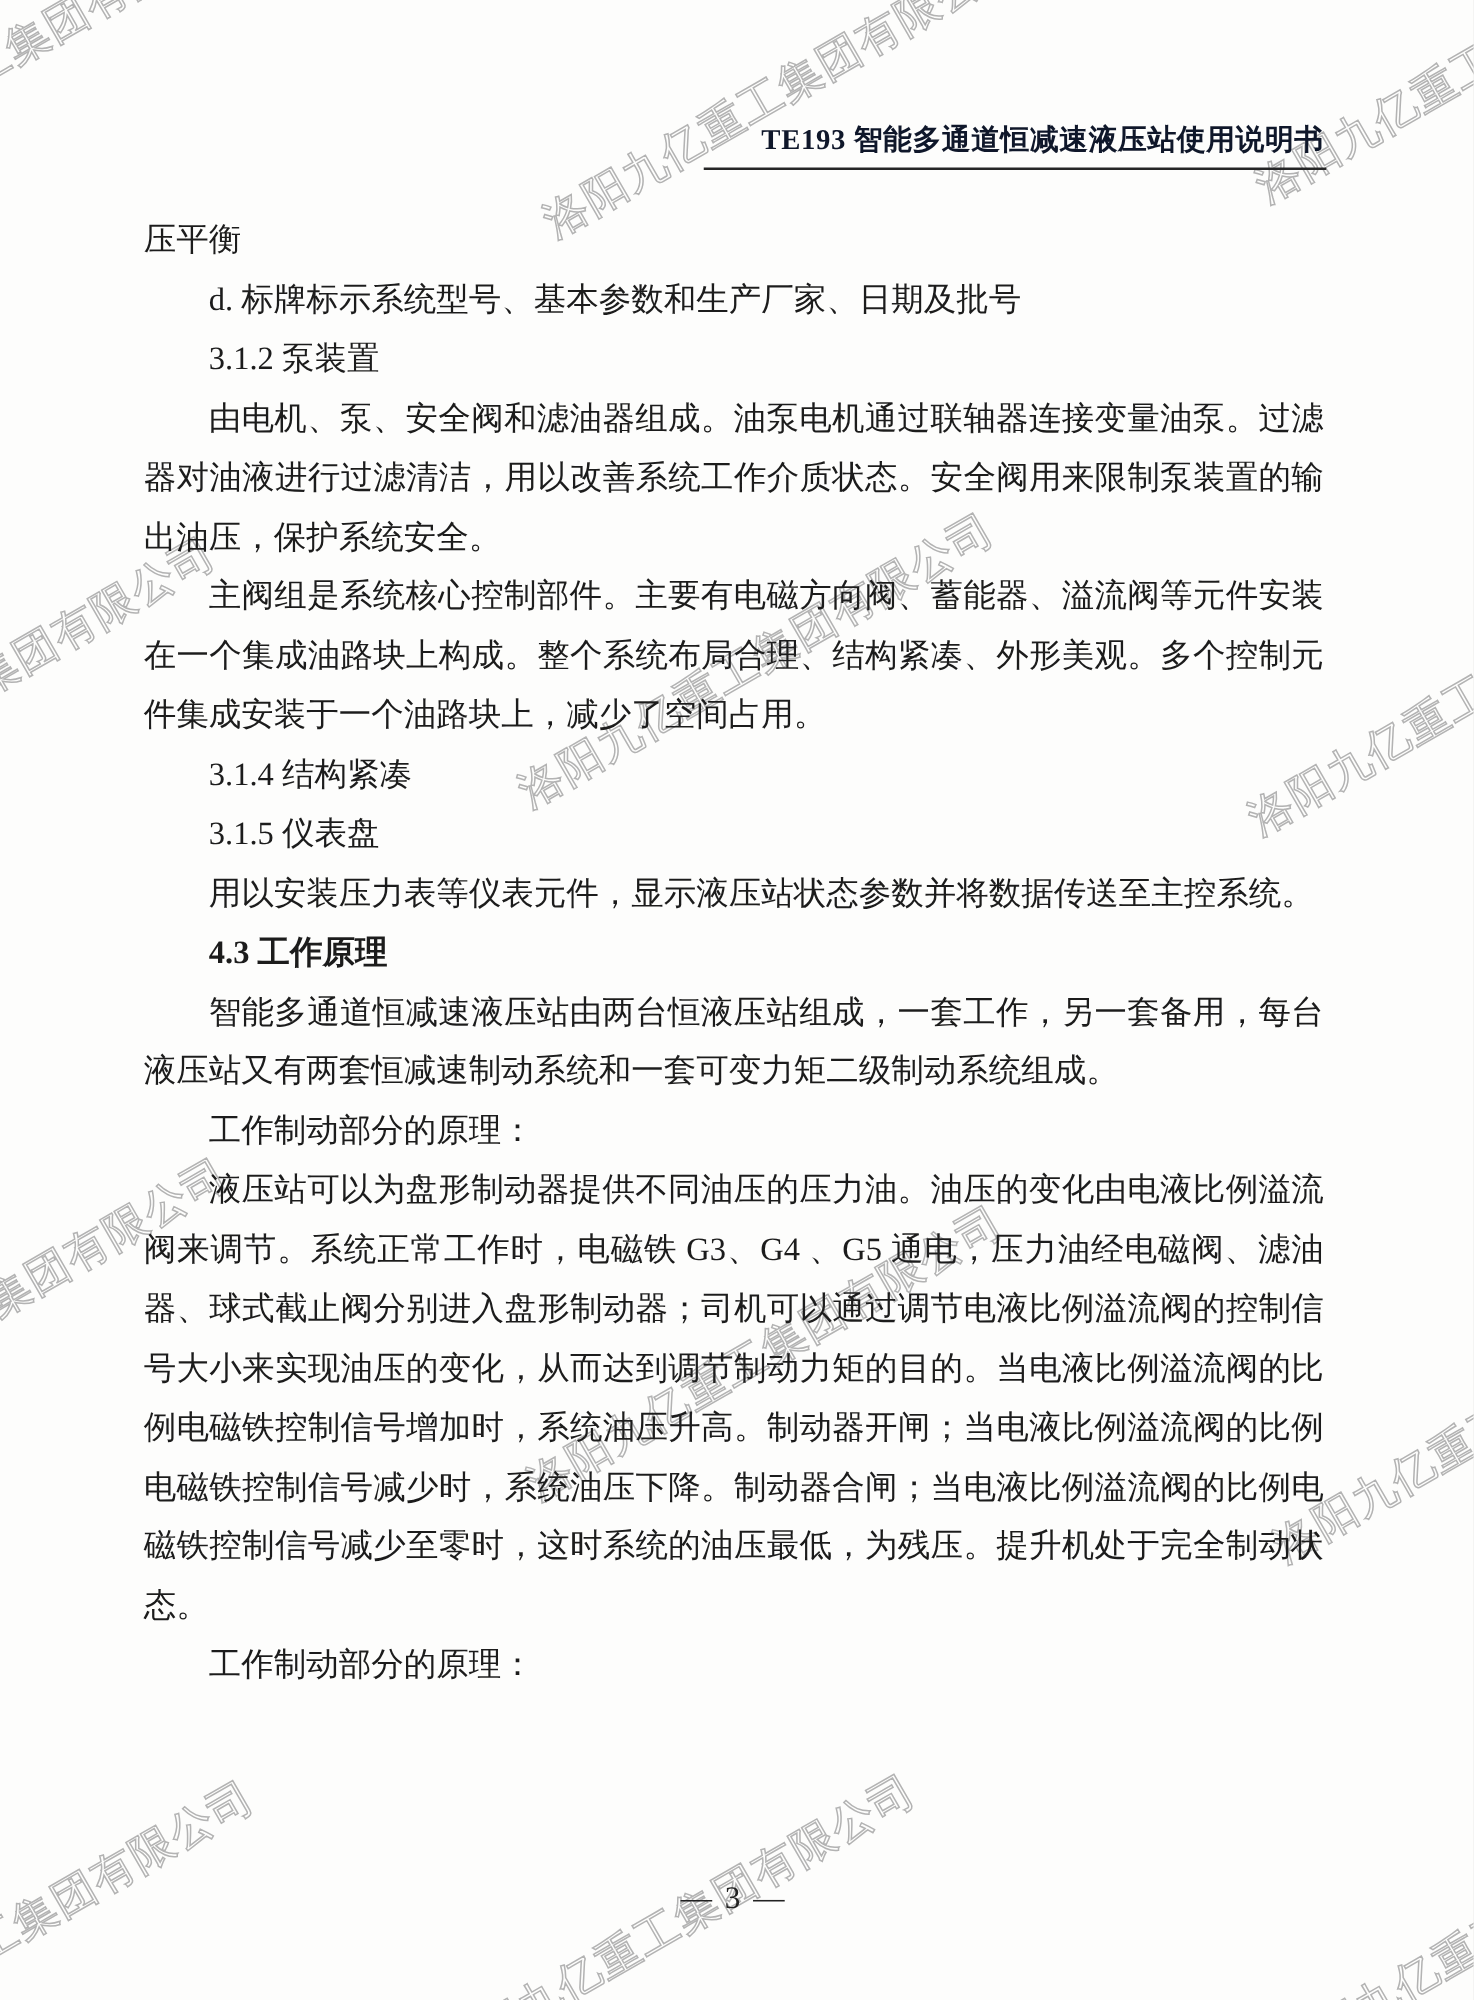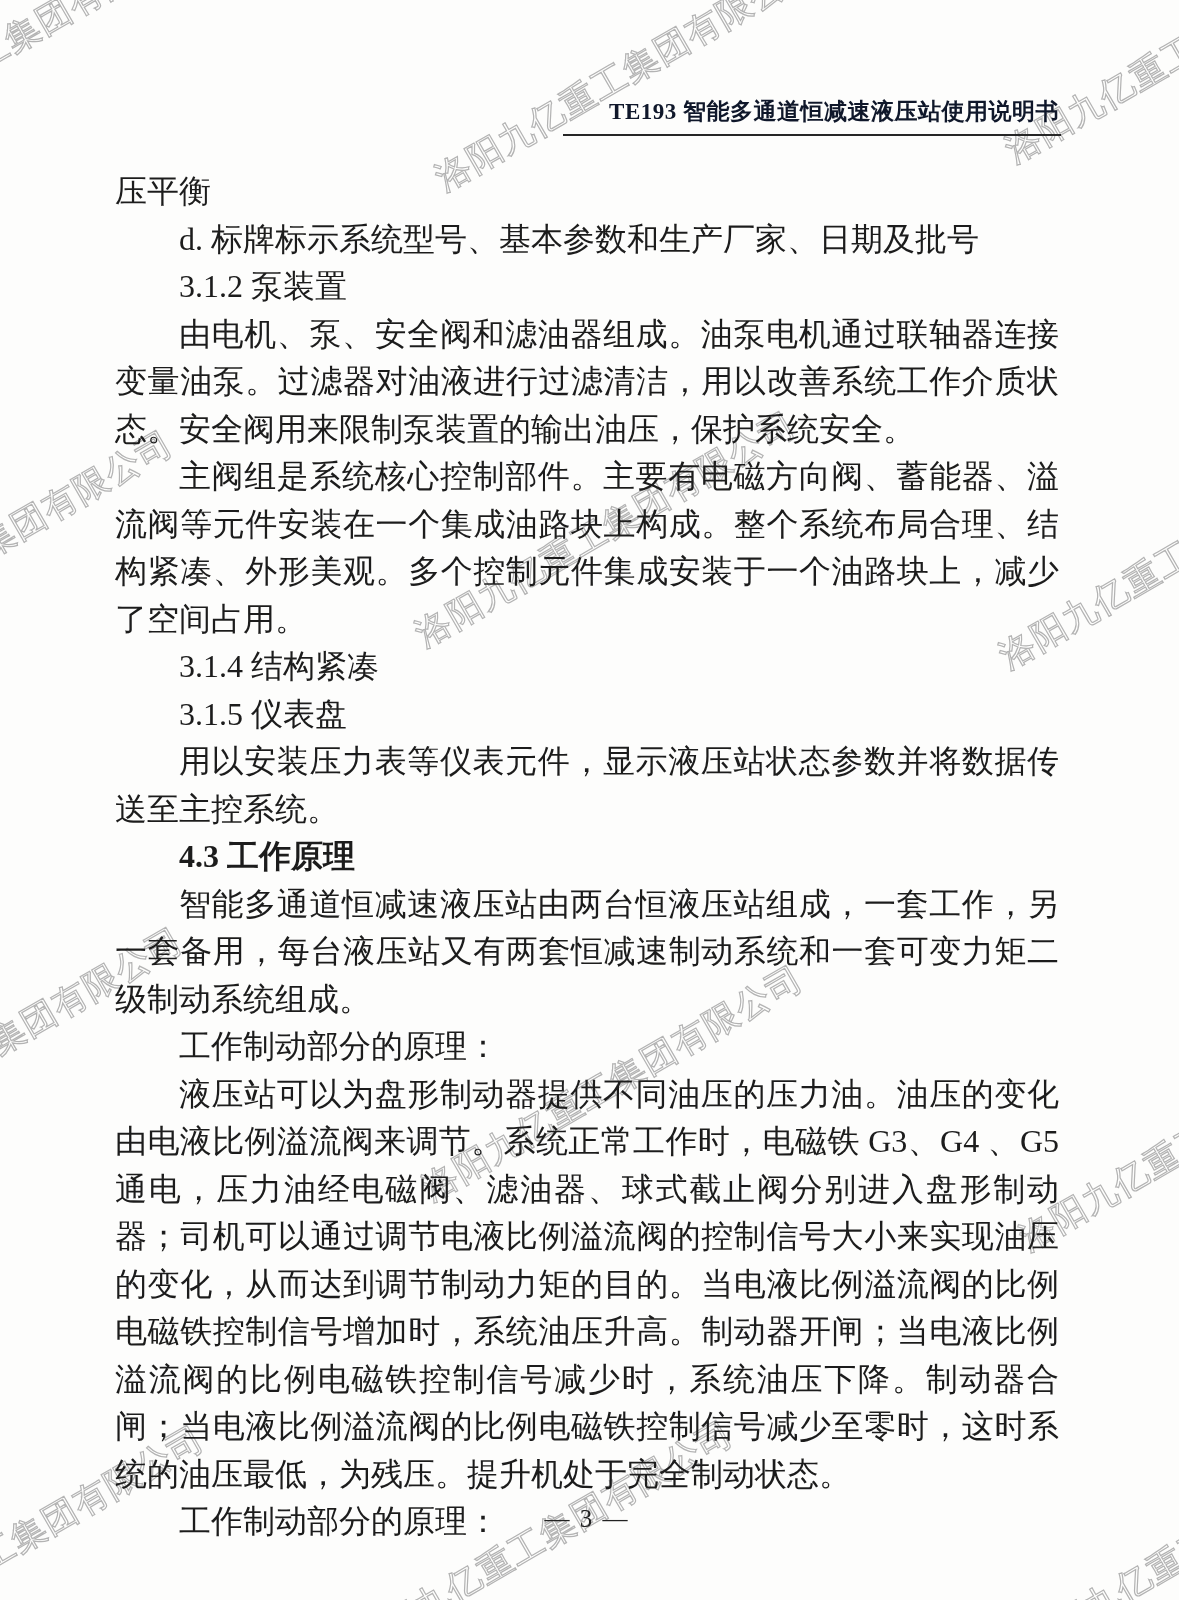--- a/index.html
+++ b/index.html
@@ -46,21 +46,21 @@
     padding: 0 2px 7px 46px;
     border-bottom: 2px solid #262626;
   }
   
   .body-text {
     position: absolute;
     left: 115px;
     top: 168px;
     width: 944px;
     z-index: 2;
-    font-size: 32px;
+    font-size: 26px;
     line-height: 47.5px;
     text-align: justify;
   }
   .body-text p {
     margin: 0;
     padding: 0;
     text-indent: 2em;
   }
   .body-text p.noindent {
     text-indent: 0;

